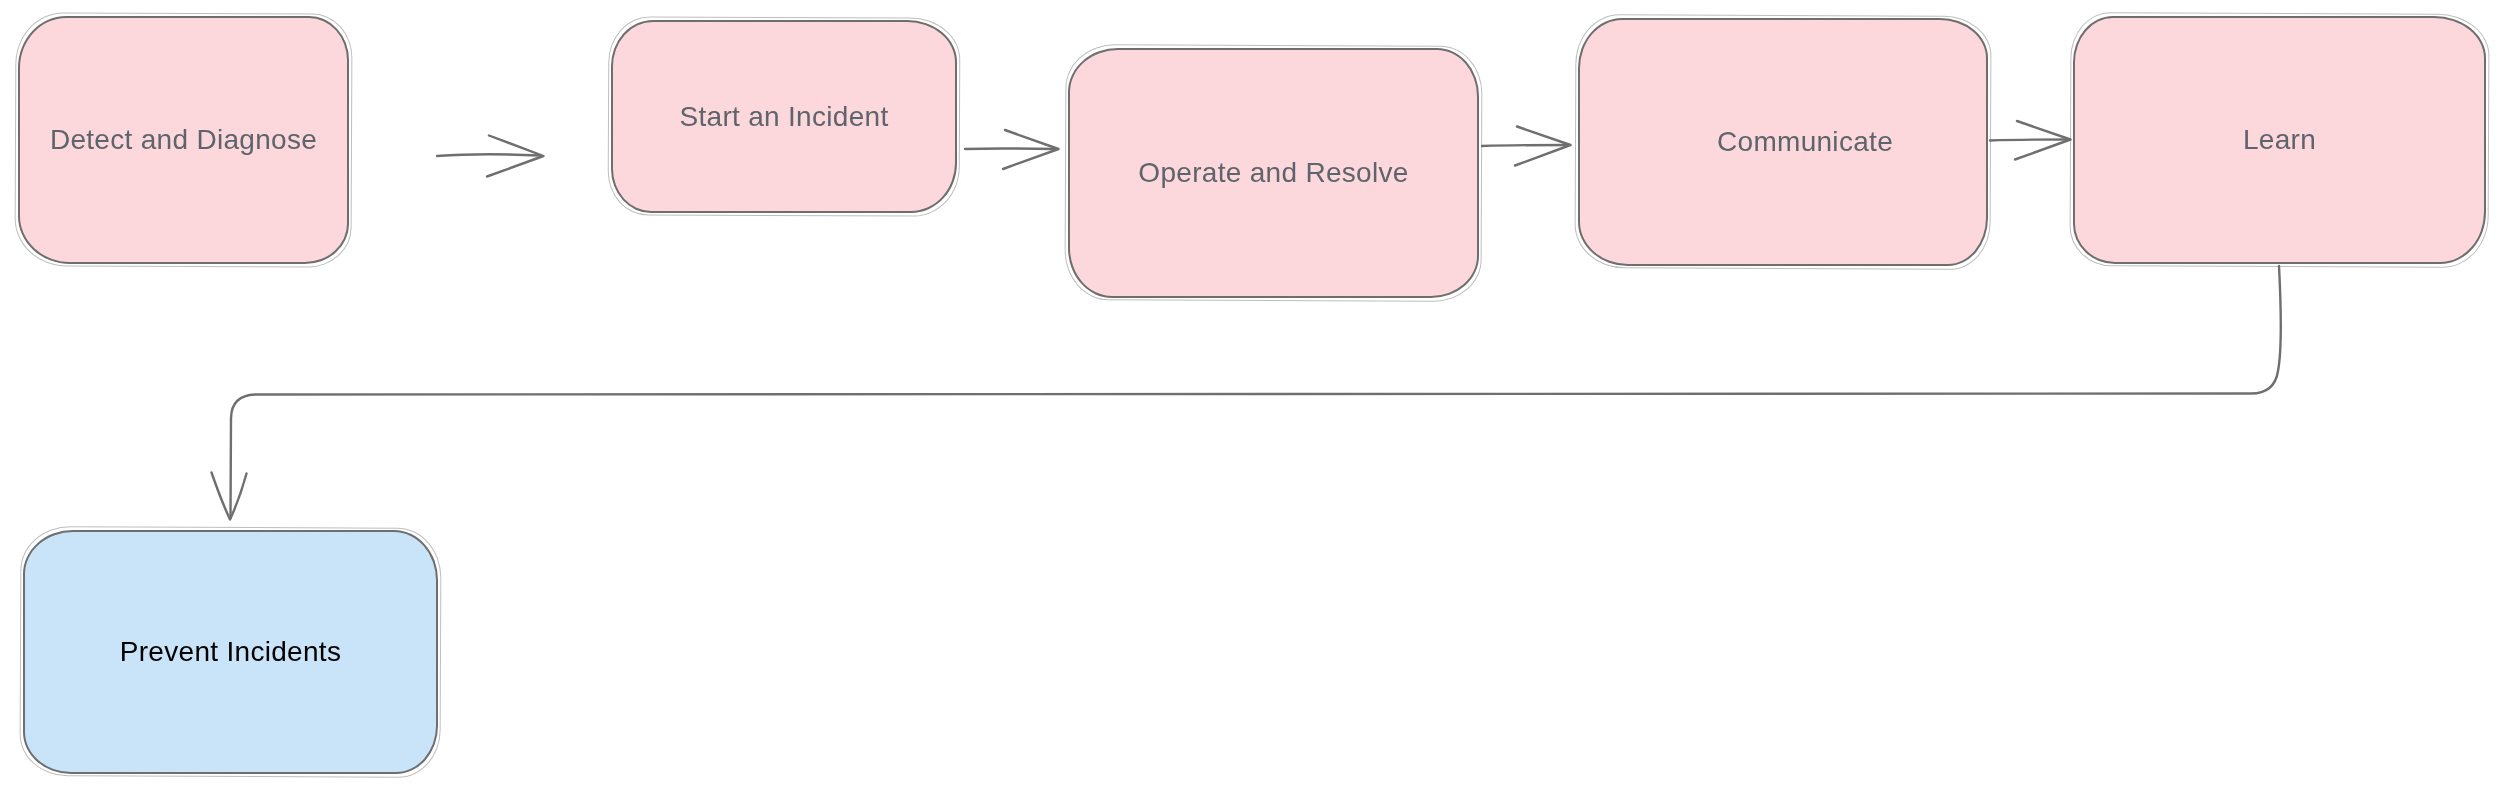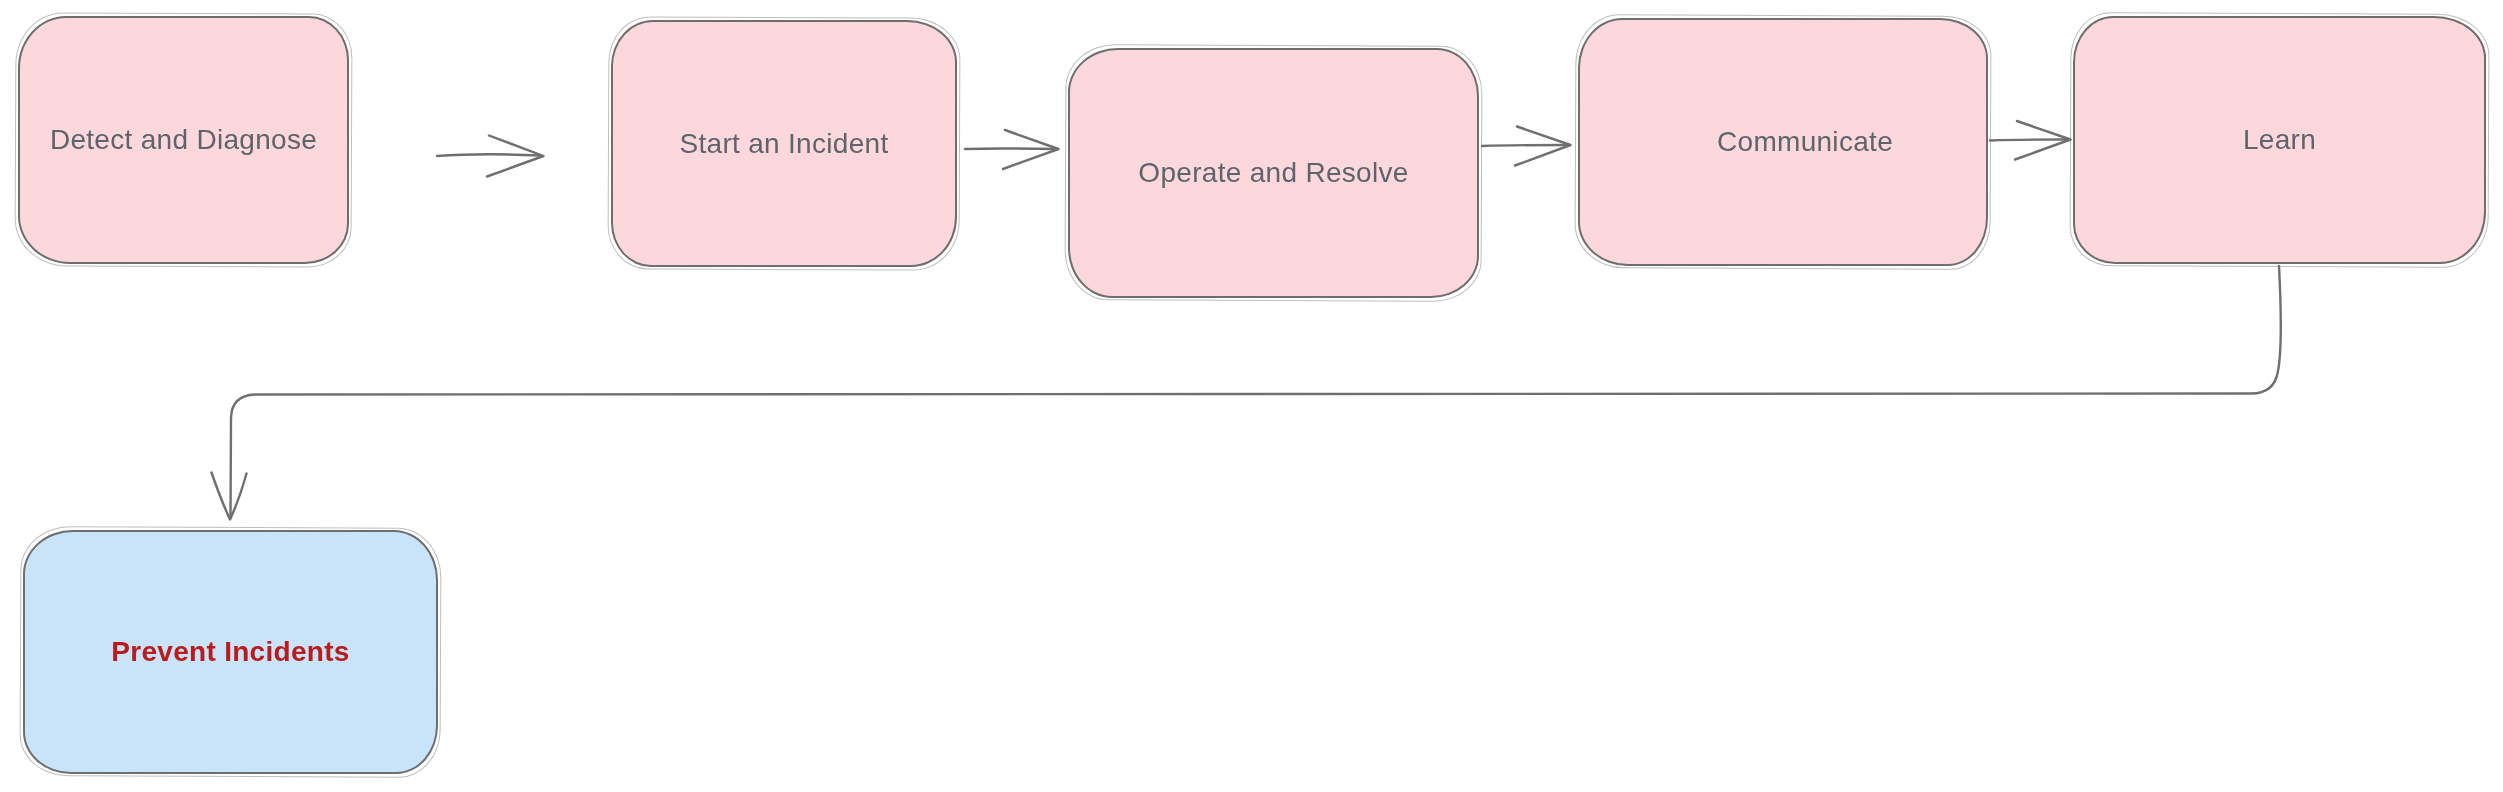--- a/index.html
+++ b/index.html
@@ -46,25 +46,25 @@
   .node-label {
     font-size: 28px;
     letter-spacing: 0.3px;
     color: #5e646b;
     padding: 0 20px;
     line-height: 1.2;
     user-select: none;
   }
   .pink { background: #fcd8dd; }
   .blue { background: #c9e4f9; }
-  .blue .node-label { color: #b91c1c; font-weight: bold; }
+  .blue .node-label { color: #000000; }
 
   .n-detect  { left: 18px;   top: 16px;  width: 331px; height: 248px;
                border-radius: 48px 40px 44px 52px / 52px 44px 40px 48px; }
-  .n-start   { left: 611px;  top: 20px;  width: 346px; height: 247px;
+  .n-start   { left: 611px;  top: 20px;  width: 346px; height: 193px;
                border-radius: 42px 50px 46px 40px / 46px 42px 50px 44px; align-items: center; }
   .n-operate { left: 1068px; top: 16px;  width: 411px; height: 250px;
                border-radius: 50px 42px 48px 44px / 44px 48px 42px 50px; margin-top: 32px; }
   .n-comm    { left: 1578px; top: 18px;  width: 410px; height: 248px;
                border-radius: 44px 48px 40px 50px / 50px 40px 48px 44px; padding-left: 44px; }
   .n-learn   { left: 2073px; top: 16px;  width: 413px; height: 248px;
                border-radius: 40px 52px 46px 42px / 46px 42px 52px 40px; }
   .n-prevent { left: 23px;   top: 530px; width: 415px; height: 244px;
                border-radius: 50px 44px 42px 48px / 44px 50px 48px 42px; }
 </style>

